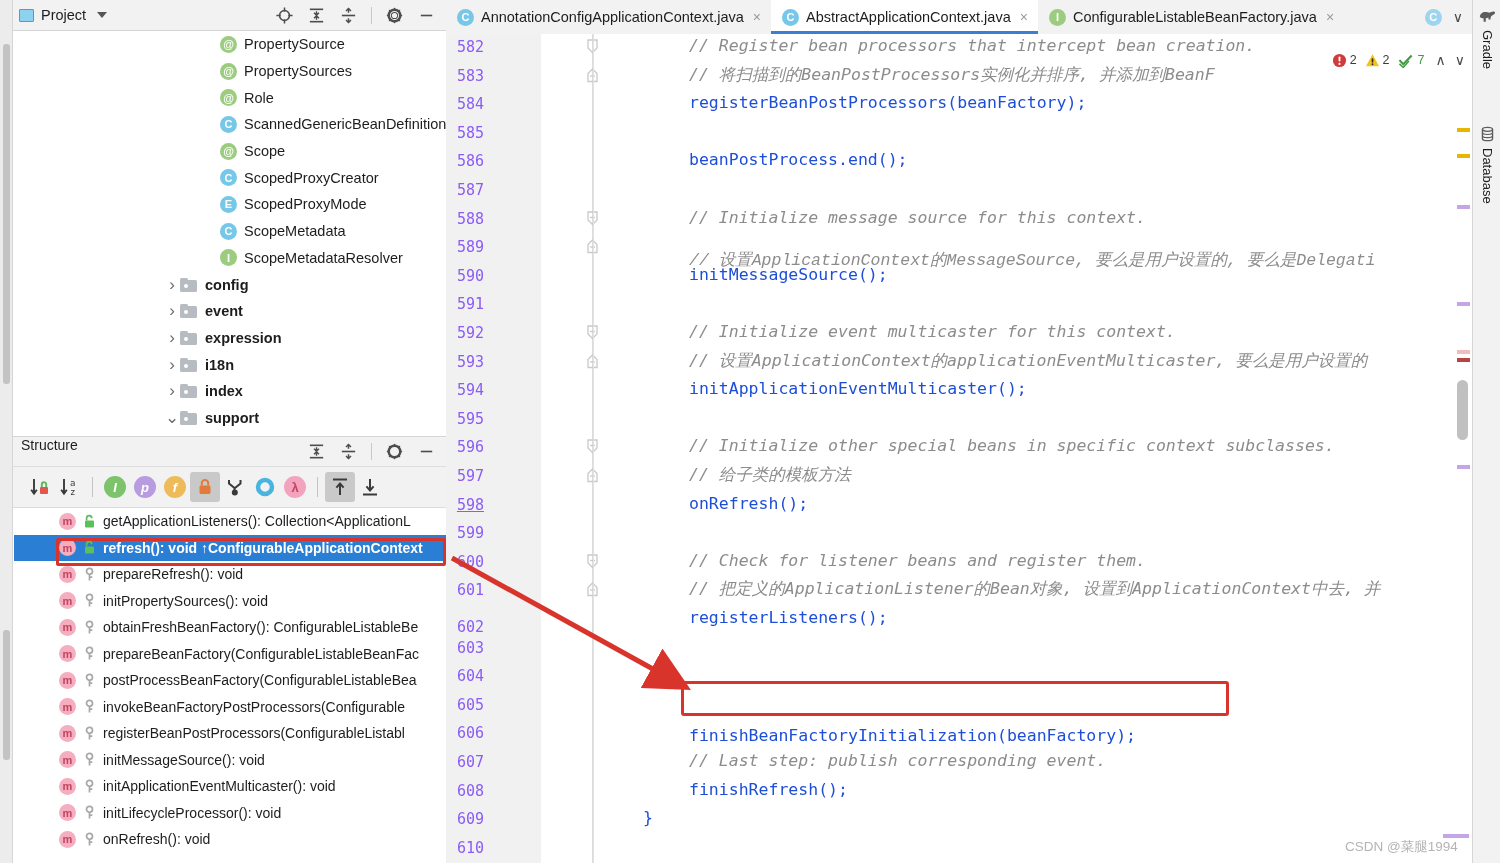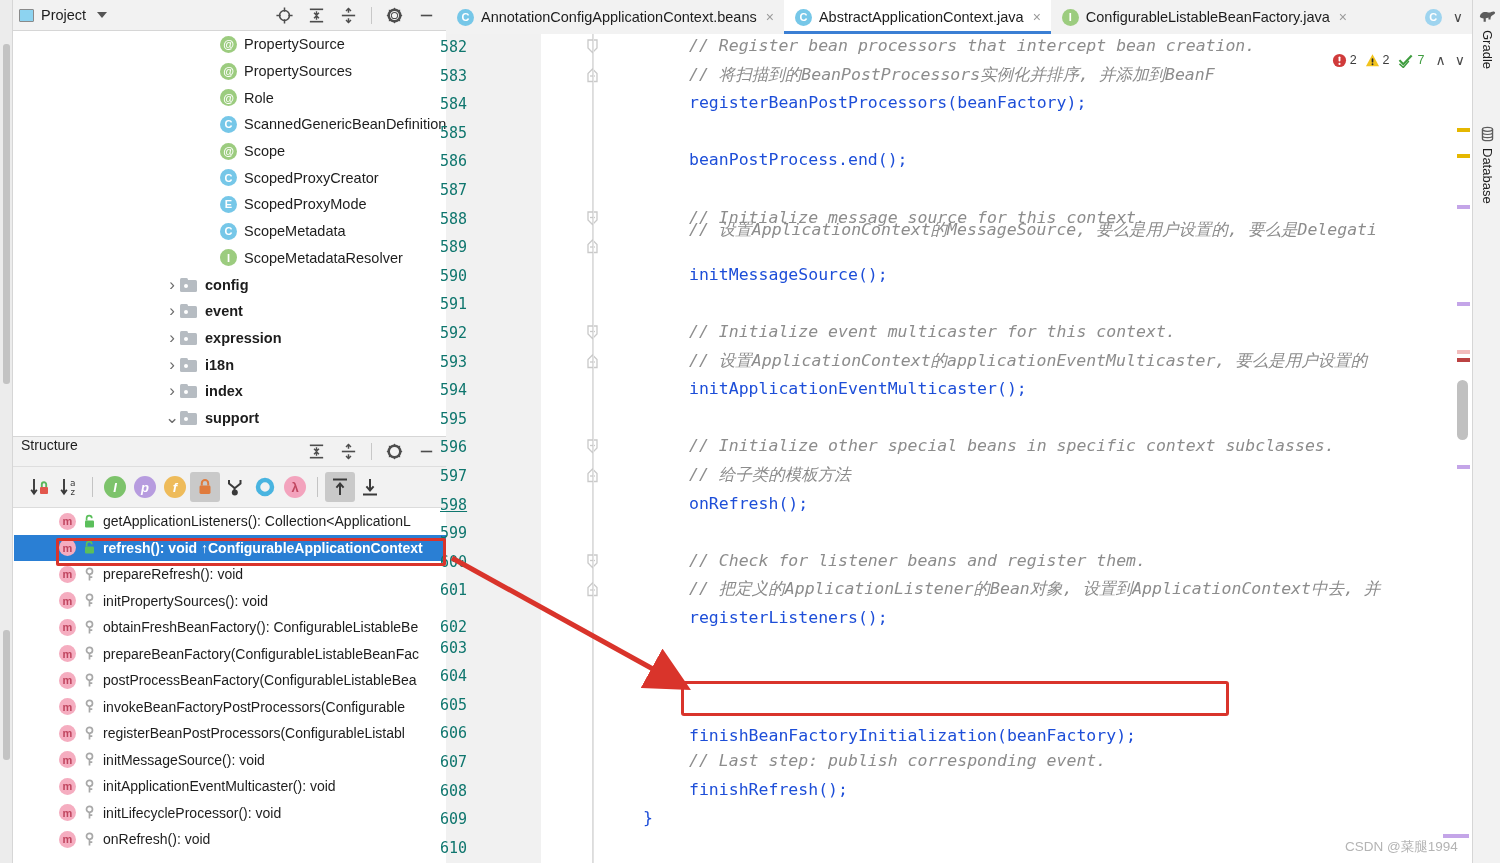--- a/index.html
+++ b/index.html
@@ -171,21 +171,21 @@
     margin-left: auto; display: flex; align-items: center; gap: 8px; padding-right: 6px;
   }
 
   
   #gutter {
     position: absolute; left: 0; top: 34px; width: 95px; height: 829px;
     background: #f1f1f1;
   }
   .ln {
     position: absolute; right: 57px; font-family: "DejaVu Sans Mono", monospace;
-    font-size: 15px; color: #0f766e; text-align: left; width: 44px;
+    font-size: 15px; color: #8b5cf6; text-align: right; width: 44px;
   }
   #gutter-fold {
     position: absolute; left: 0; top: 34px; width: 147px; height: 829px;
   }
   .fold-line {
     position: absolute; left: 146px; width: 1px; background: #dcdcdc;
   }
   .fold-mark {
     position: absolute; left: 140px; width: 13px; height: 13px;
   }
@@ -594,21 +594,21 @@
         </div>
       </div>
     <div id="sel-outline"></div>
   </div>
 
   <div id="editor-area">
 
     <div id="tab-bar">
         <div class="etab">
           <span class="tab-badge" style="background: rgb(118, 199, 232);">C</span>
-          <span>AnnotationConfigApplicationContext.beans</span>
+          <span>AnnotationConfigApplicationContext.java</span>
           <span class="tab-close">×</span>
         </div>
         <div class="etab active">
           <span class="tab-badge" style="background: rgb(118, 199, 232);">C</span>
           <span>AbstractApplicationContext.java</span>
           <span class="tab-close">×</span>
         </div>
         <div class="etab">
           <span class="tab-badge" style="background: rgb(156, 204, 127);">I</span>
           <span>ConfigurableListableBeanFactory.java</span>
@@ -694,21 +694,21 @@
           </svg></div>
       </div>
     <div id="code-sep"></div>
 
     <div id="code">
         <div class="cl cmt" style="top: 4px;">// Register bean processors that intercept bean creation.</div>
         <div class="cl cmt" style="top: 32.6px;">// 将扫描到的BeanPostProcessors实例化并排序, 并添加到BeanF</div>
         <div class="cl" style="top: 61.2px;">registerBeanPostProcessors(beanFactory);</div>
         <div class="cl" style="top: 118.4px;">beanPostProcess.end();</div>
         <div class="cl cmt" style="top: 175.6px;">// Initialize message source for this context.</div>
-        <div class="cl cmt" style="top: 188px;">// 设置ApplicationContext的MessageSource, 要么是用户设置的, 要么是Delegati</div>
+        <div class="cl cmt" style="top: 219px; font-family: Liberation Mono, monospace;">// 设置ApplicationContext的MessageSource, 要么是用户设置的, 要么是Delegati</div>
         <div class="cl" style="top: 232.8px;">initMessageSource();</div>
         <div class="cl cmt" style="top: 290px;">// Initialize event multicaster for this context.</div>
         <div class="cl cmt" style="top: 318.6px;">// 设置ApplicationContext的applicationEventMulticaster, 要么是用户设置的</div>
         <div class="cl" style="top: 347.2px;">initApplicationEventMulticaster();</div>
         <div class="cl cmt" style="top: 404.4px;">// Initialize other special beans in specific context subclasses.</div>
         <div class="cl cmt" style="top: 433px;">// 给子类的模板方法</div>
         <div class="cl" style="top: 461.6px;">onRefresh();</div>
         <div class="cl cmt" style="top: 518.8px;">// Check for listener beans and register them.</div>
         <div class="cl cmt" style="top: 547.4px;">// 把定义的ApplicationListener的Bean对象, 设置到ApplicationContext中去, 并</div>
         <div class="cl" style="top: 576px;">registerListeners();</div>

